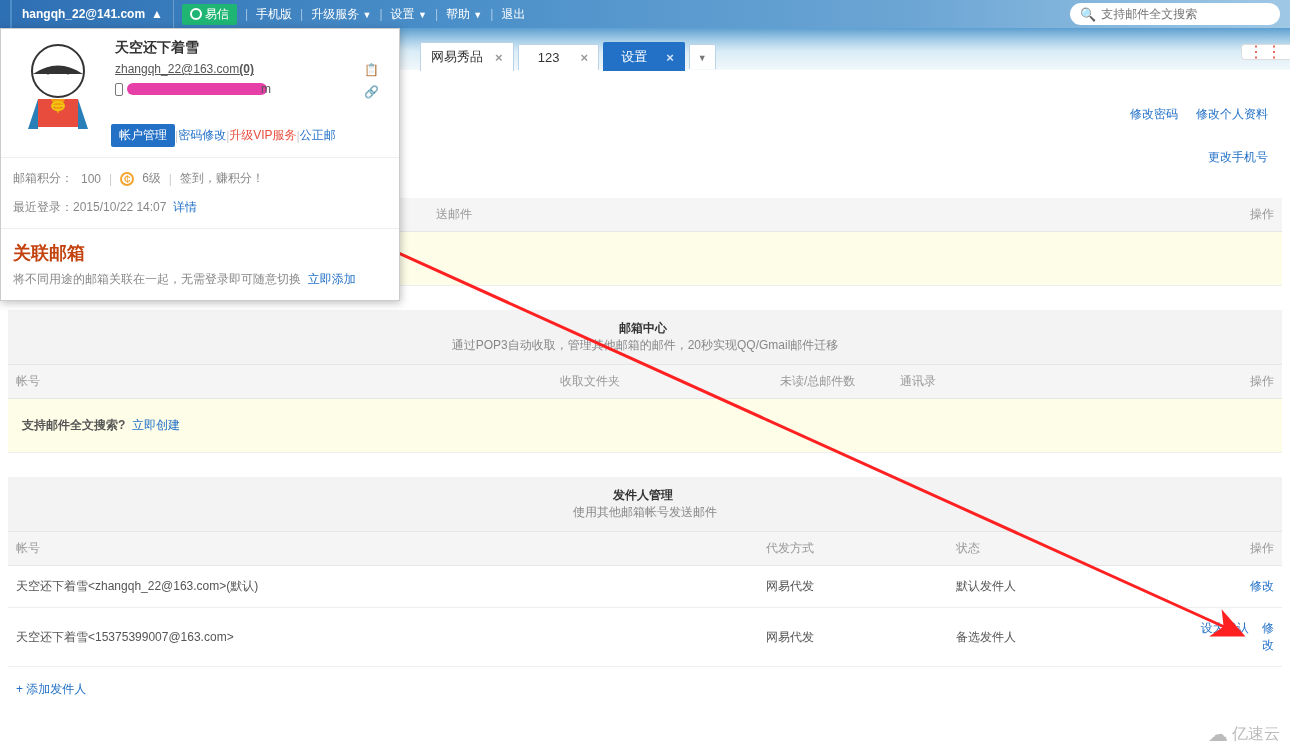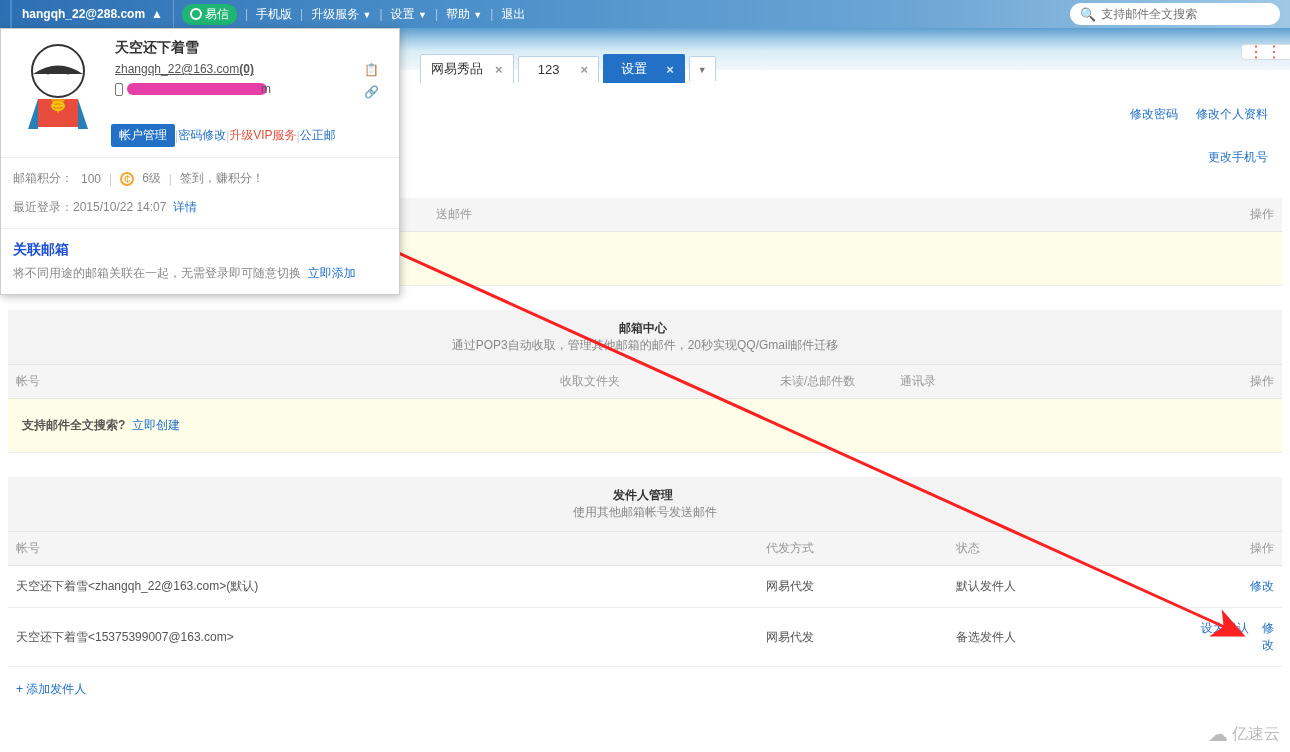--- a/index.html
+++ b/index.html
@@ -2,31 +2,31 @@
 <html><head>
 <meta charset="utf-8">
 <style>
 * { box-sizing: border-box; margin: 0; padding: 0; }
 body { font-family: "Microsoft YaHei", Arial, sans-serif; font-size: 12px; color: #333; background: #fff; width: 1290px; height: 752px; overflow: hidden; position: relative; }
 
 
 .top-nav { height: 28px; background: linear-gradient(to right, #2d6fb3 0%, #4a8fc9 35%, #6ba5d4 70%, #9fc8e5 100%); display: flex; align-items: center; padding: 0 10px; color: #fff; position: relative; }
 .top-nav .email-dropdown { font-weight: bold; padding: 0 10px; display: flex; align-items: center; cursor: pointer; border-left: 2px solid #4a8fc9; border-right: 1px solid rgba(255,255,255,0.25); height: 100%; }
 .top-nav .email-dropdown .caret { margin-left: 6px; }
-.top-nav .yixin { background: #1fb573; color: #fff; padding: 2px 8px; border-radius: 10px; display: flex; align-items: center; margin: 0 8px; }
+.top-nav .yixin { background: #1fb573; color: #fff; padding: 2px 8px; border-radius: 2px; display: flex; align-items: center; margin: 0 8px; }
 .top-nav .yixin .ring { width: 12px; height: 12px; border: 2px solid #fff; border-radius: 50%; margin-right: 3px; }
 .top-nav .nav-link { color: #fff; padding: 0 8px; cursor: pointer; }
 .top-nav .divider { color: rgba(255,255,255,0.5); }
 .top-nav .search-box { position: absolute; right: 10px; top: 3px; background: #fff; border-radius: 12px; padding: 2px 10px; display: flex; align-items: center; width: 210px; height: 22px; }
 .top-nav .search-box .icon { color: #888; margin-right: 5px; font-size: 13px; }
 .top-nav .search-box input { border: none; outline: none; width: 170px; font-size: 12px; color: #888; }
 
 
 .sky { height: 42px; background: linear-gradient(to bottom, #5d9fd0 0%, #a8cfe8 30%, #d9ecf6 55%, #f2f8fb 100%); position: relative; }
-.tabs-row { position: absolute; left: 420px; top: 26px; display: flex; gap: 4px; align-items: center; }
+.tabs-row { position: absolute; left: 420px; top: 14px; display: flex; gap: 4px; align-items: center; }
 .tab { background: #fff; border: 1px solid #bcd3e7; border-bottom: none; padding: 5px 10px; display: flex; align-items: center; gap: 12px; font-size: 13px; color: #333; cursor: pointer; border-radius: 2px 2px 0 0; }
 .tab .close-x { color: #999; cursor: pointer; font-weight: bold; }
 .tab.active { background: #2371c7; color: #fff; border-color: #2371c7; }
 .tab.active .close-x { color: #d5e5f6; }
 .tab-more { background: #fff; border: 1px solid #bcd3e7; border-bottom: none; padding: 5px 8px; cursor: pointer; color: #777; border-radius: 2px 2px 0 0; }
 .right-dots { position: absolute; right: 0; top: 16px; background: #fff; border: 1px solid #ddd; border-right: none; border-radius: 4px 0 0 4px; padding: 4px 6px; color: #e74c3c; font-size: 16px; line-height: 6px; letter-spacing: 2px; cursor: pointer; }
 
 
 .dropdown-card { position: absolute; left: 0; top: 28px; width: 400px; background: #fff; border: 1px solid #ccc; box-shadow: 1px 2px 8px rgba(0,0,0,0.25); z-index: 10; }
 .profile-row { display: flex; padding: 10px 12px 0; }
@@ -44,21 +44,21 @@
 .attach-icon { top: 46px; }
 .action-row { display: flex; align-items: center; gap: 0; padding: 0 12px 10px 110px; margin-top: -5px; }
 .btn-primary { background: #2371c7; color: #fff; padding: 3px 8px; border-radius: 2px; cursor: pointer; font-size: 12px; }
 .link-blue { color: #2371c7; cursor: pointer; text-align: center; }
 .link-red { color: #e74c3c; cursor: pointer; }
 .link-gray-sep { color: #ccc; }
 .stats-row { padding: 12px; border-top: 1px solid #eee; display: flex; align-items: center; gap: 8px; color: #888; }
 .level-badge { display: inline-flex; align-items: center; justify-content: center; width: 14px; height: 14px; border: 2px solid #f3a530; border-radius: 50%; color: #f3a530; font-size: 9px; font-weight: bold; }
 .last-login { padding: 0 12px 12px; color: #888; }
 .related-section { border-top: 1px solid #eee; padding: 12px; }
-.related-title { font-size: 14px; font-weight: bold; color: #1d4ed8; margin-bottom: 6px; }
+.related-title { font-size: 18px; font-weight: bold; color: #c2410c; margin-bottom: 6px; }
 .related-desc { color: #888; }
 
 
 .main { padding: 0 8px; }
 .toolbar-right { display: flex; justify-content: flex-end; padding: 8px 14px; gap: 18px; }
 .col-headers { display: flex; background: #f5f5f5; padding: 8px; color: #999; border-bottom: 1px solid #e6e6e6; }
 .col.account { flex: 0 0 420px; }
 .col.folder { flex: 0 0 220px; }
 .col.unread { flex: 0 0 120px; }
 .col.contacts { flex: 0 0 250px; }
@@ -84,21 +84,21 @@
 
 
 .watermark { position: absolute; right: 10px; bottom: 6px; display: flex; align-items: center; color: #bbb; font-size: 16px; }
 .watermark .cloud { font-size: 20px; margin-right: 4px; }
 </style>
 </head>
 <body>
 
 <div class="top-nav">
   <div class="email-dropdown">
-    <span>hangqh_22@288.com</span>
+    <span>hangqh_22@141.com</span>
     <span class="caret">▲</span>
   </div>
   <div class="yixin">
     <span class="ring"></span>
     <span>易信</span>
   </div>
   <span class="divider">|</span>
   <span class="nav-link">手机版</span>
   <span class="divider">|</span>
   <span class="nav-link"><span>升级服务</span> <span style="font-size:9px">▼</span></span>

